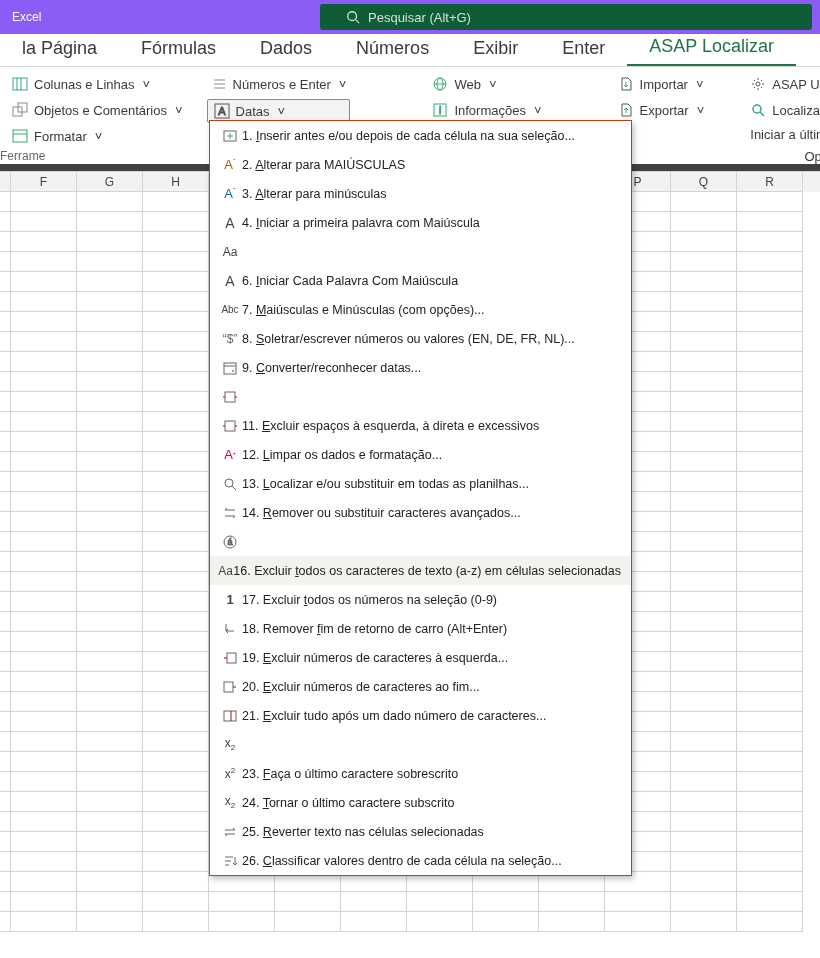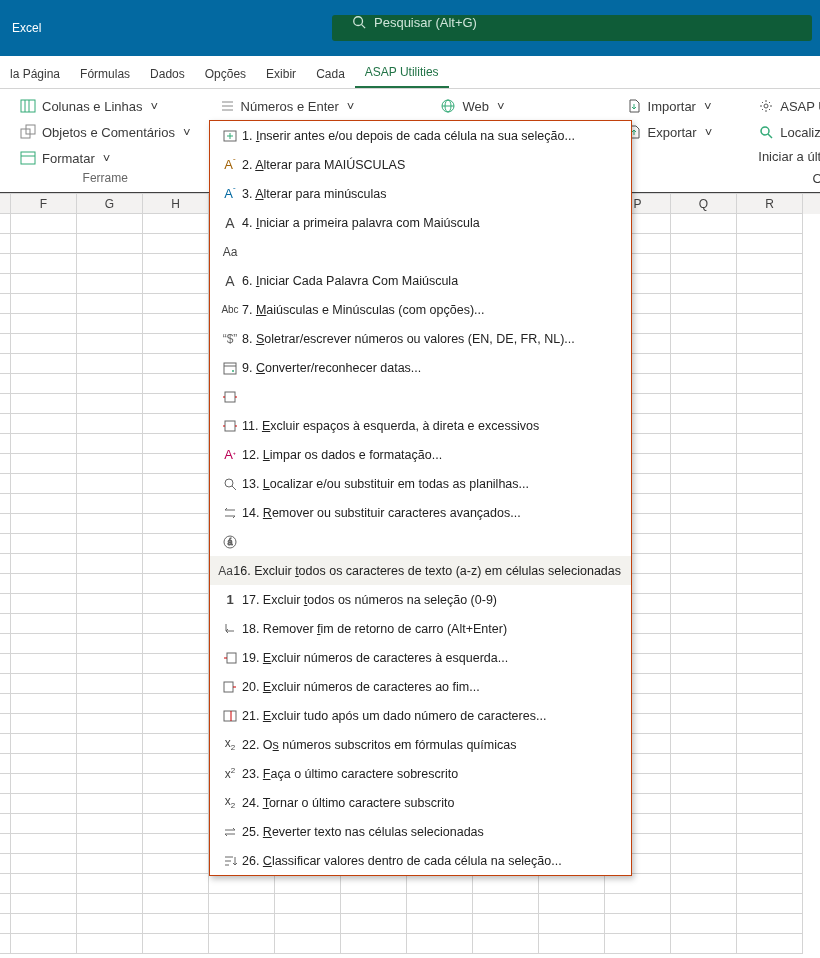--- a/index.html
+++ b/index.html
@@ -1,28 +1,28 @@
 <!DOCTYPE html>
 <html><head>
 <meta charset="utf-8">
 <style>
   html,body{margin:0;padding:0;font-family:"Segoe UI",Arial,sans-serif;font-size:12px;color:#222;background:#fff;width:820px;height:958px;overflow:hidden}
-  .titlebar{background:#0369a1;height:56px;display:flex;align-items:center;padding:0 8px;color:#fff}
+  .titlebar{background:#8b5cf6;height:34px;display:flex;align-items:center;padding:0 8px;color:#fff}
   .title-text{font-size:12px;color:#fff;margin-left:4px}
-  .searchbox{margin-left:auto;margin-right:0;flex:0 0 440px;height:26px;display:flex;align-items:flex-start;background:#0f5c38;color:#cfe5d9;border-radius:3px;padding:0 20px;font-size:13px}
+  .searchbox{margin-left:auto;margin-right:0;flex:0 0 440px;height:26px;display:flex;align-items:center;background:#0f5c38;color:#cfe5d9;border-radius:3px;padding:0 26px;font-size:13px}
   .searchbox svg{margin-right:8px;flex:0 0 auto}
   .tabbar{height:32px;display:flex;align-items:flex-end;border-bottom:1px solid #d4d4d4;padding-left:0;background:#fff}
-  .tab{padding:6px 10px 7px;font-size:12px;color:#3a3a3a;cursor:pointer}
+  .tab{padding:6px 22px 7px;font-size:18px;color:#3a3a3a;cursor:pointer}
   .tab.active{color:#217346;border-bottom:2px solid #217346;font-weight:400}
-  .ribbon{display:flex;align-items:flex-start;padding:6px 8px 2px;border-bottom:1px solid #404040;background:#fff;position:relative;height:104px;box-sizing:border-box}
+  .ribbon{display:flex;align-items:flex-start;padding:6px 0 2px;border-bottom:7px solid #404040;background:#fff;position:relative;height:104px;box-sizing:border-box}
   .ribgroup{display:flex;flex-direction:column;gap:4px;padding:0 8px;position:relative}
   .ribitem{display:flex;align-items:center;gap:6px;font-size:13px;color:#3a3a3a;height:22px;padding:0 4px;white-space:nowrap;cursor:pointer}
   .ribitem.pressed{border:1px solid #8a8a8a;background:#f3f3f3;border-radius:2px;padding:0 6px;height:22px}
   .ribsep{width:1px;background:#d9d9d9;align-self:stretch;margin:2px 2px 22px}
-  .riblabel{position:absolute;bottom:4px;left:0;right:0;text-align:center;font-size:12px;color:#666}
+  .riblabel{position:absolute;bottom:4px;left:0;right:0;font-size:12px;color:#666}
   .caret{margin-left:2px}
   .grid{position:relative}
   .colhdr{display:flex;height:20px;background:#f3f2f1;border-top:1px solid #d4d4d4}
   .ch{flex:0 0 65px;border-right:1px solid #d4d4d4;border-bottom:1px solid #d4d4d4;display:flex;align-items:center;justify-content:center;font-size:12px;color:#424242;background:#f3f2f1}
   .rows{}
   .row{display:flex;height:20px}
   .cell{flex:0 0 65px;border-right:1px solid #d4d4d4;border-bottom:1px solid #d4d4d4;background:#fff}
   
   .menu{position:absolute;left:209px;top:120px;width:421px;background:#fff;border:1px solid #c2410c;box-shadow:2px 3px 6px rgba(0,0,0,.25);z-index:50}
   .mi{display:flex;align-items:center;height:29px;padding:0 10px 0 8px;font-size:12.5px;color:#222;cursor:pointer}
@@ -47,24 +47,24 @@
         <line x1="11" y1="11" x2="15" y2="15"></line>
       </svg>
     <span>Pesquisar (Alt+G)</span>
   </div>
 </div>
 
 <div class="tabbar">
   <div class="tab">la Página</div>
   <div class="tab">Fórmulas</div>
   <div class="tab">Dados</div>
-  <div class="tab">Opções</div>
+  <div class="tab">Números</div>
   <div class="tab">Exibir</div>
-  <div class="tab">Cada</div>
-  <div class="tab active">ASAP Utilities</div>
+  <div class="tab">Enter</div>
+  <div class="tab active">ASAP Localizar</div>
 </div>
 
 <div class="ribbon">
   <div class="ribgroup" style="padding-bottom:20px">
     <div class="ribitem">
       <svg width="16" height="16" viewBox="0 0 16 16" fill="none" stroke="#3a7" stroke-width="1">
           <rect x="1" y="2" width="14" height="12"></rect>
           <line x1="5" y1="2" x2="5" y2="14"></line>
           <line x1="9" y1="2" x2="9" y2="14"></line>
         </svg>
@@ -99,21 +99,21 @@
           <line x1="3" y1="12" x2="14" y2="12"></line>
         </svg>
       <span>Números e Enter</span>
       <span class="caret">˅</span>
     </div>
     <div class="ribitem pressed">
       <svg width="16" height="16" viewBox="0 0 16 16" fill="none" stroke="#555" stroke-width="1">
           <rect x="1" y="1" width="14" height="14"></rect>
           <text x="8" y="12" font-size="11" text-anchor="middle" fill="#555" font-family="Arial">A</text>
         </svg>
-      <span>Texto</span>
+      <span>Datas</span>
       <span class="caret">˅</span>
     </div>
   </div>
   <div class="ribsep" style="margin-left:60px"></div>
 
   <div class="ribgroup">
     <div class="ribitem">
       <svg width="16" height="16" viewBox="0 0 16 16" fill="none" stroke="#3a7" stroke-width="1">
           <circle cx="8" cy="8" r="6"></circle>
           <ellipse cx="8" cy="8" rx="3" ry="6"></ellipse>
@@ -908,21 +908,20 @@
           <rect x="2" y="3" width="12" height="10"></rect>
           <line x1="9" y1="3" x2="9" y2="13" stroke="#c00"></line>
         </svg>
       </span>
       <span class="lbl">21. <u>E</u>xcluir tudo após um dado número de caracteres...</span>
     </div>
     <div class="mi">
       <span class="ico">
         <span style="font:12px Arial;color:#444">x<sub style="font-size:8px">2</sub></span>
       </span>
-      <span class="lbl">22. O<u>s</u> números subscritos em fórmulas químicas</span>
     </div>
     <div class="mi">
       <span class="ico">
         <span style="font:12px Arial;color:#444">x<sup style="font-size:8px">2</sup></span>
       </span>
       <span class="lbl">23. <u>F</u>aça o último caractere sobrescrito</span>
     </div>
     <div class="mi">
       <span class="ico">
         <span style="font:12px Arial;color:#444">x<sub style="font-size:8px">2</sub></span>

